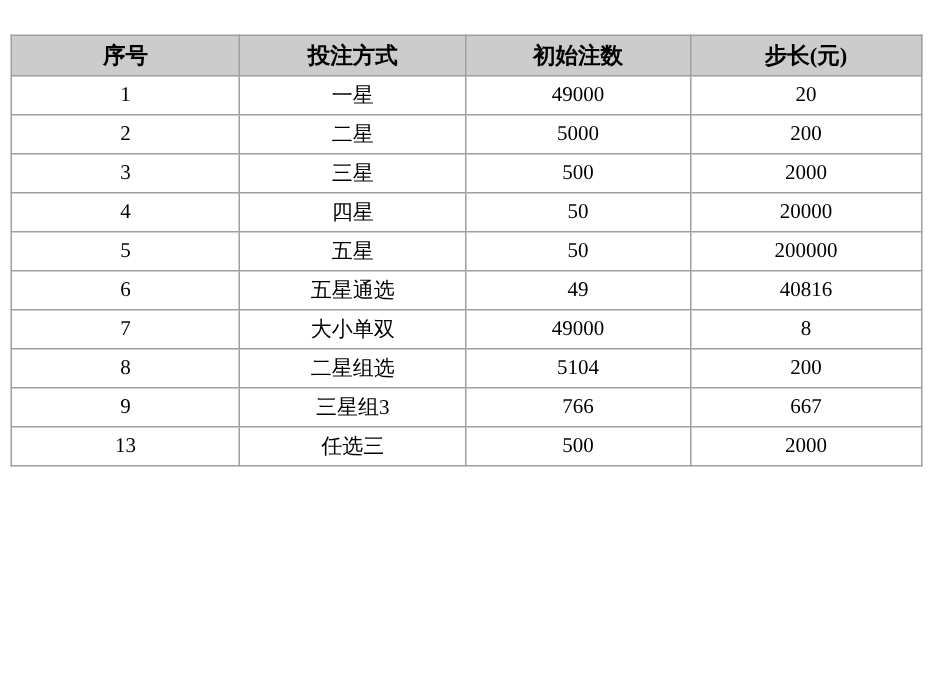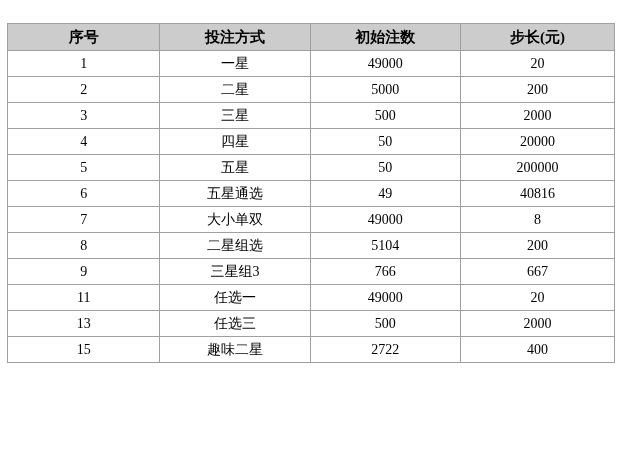--- a/index.html
+++ b/index.html
@@ -124,33 +124,21 @@
             <td>5104</td>
             <td>200</td>
           </tr>
           <tr>
             <td>9</td>
             <td>三星组3</td>
             <td>766</td>
             <td>667</td>
           </tr>
           <tr>
-            <td>11</td>
-            <td>任选一</td>
-            <td>49000</td>
-            <td>20</td>
-          </tr>
-          <tr>
             <td>13</td>
             <td>任选三</td>
             <td>500</td>
             <td>2000</td>
-          </tr>
-          <tr>
-            <td>15</td>
-            <td>趣味二星</td>
-            <td>2722</td>
-            <td>400</td>
           </tr>
         </tbody>
     </table>
   </div>
 </div>
 
 </body></html>

